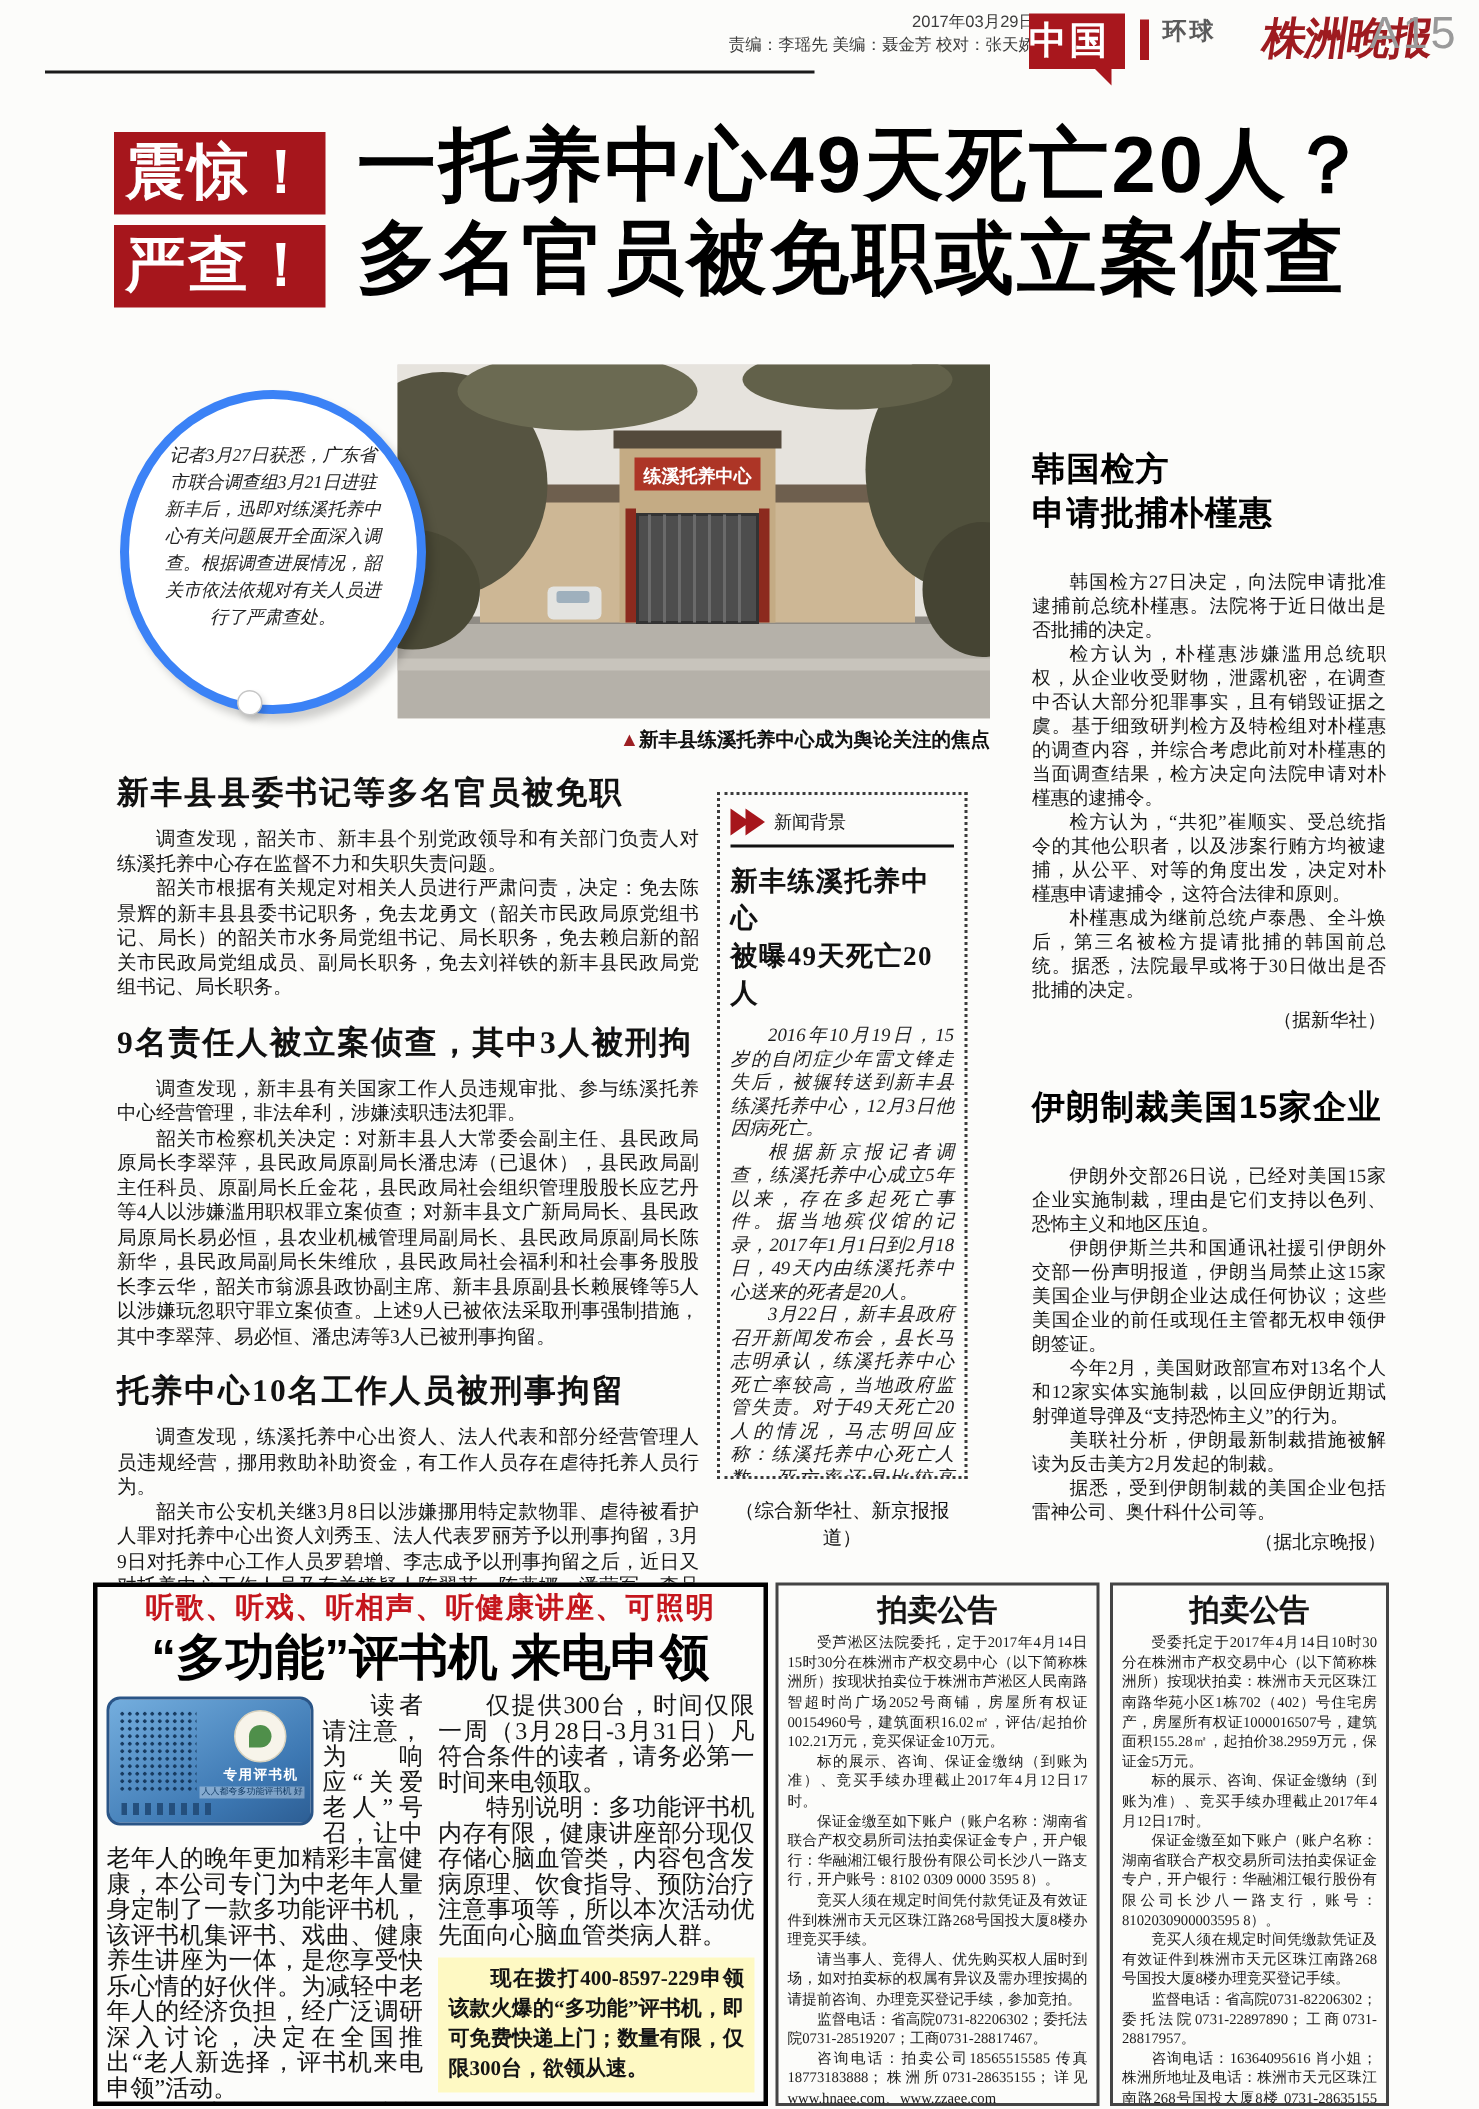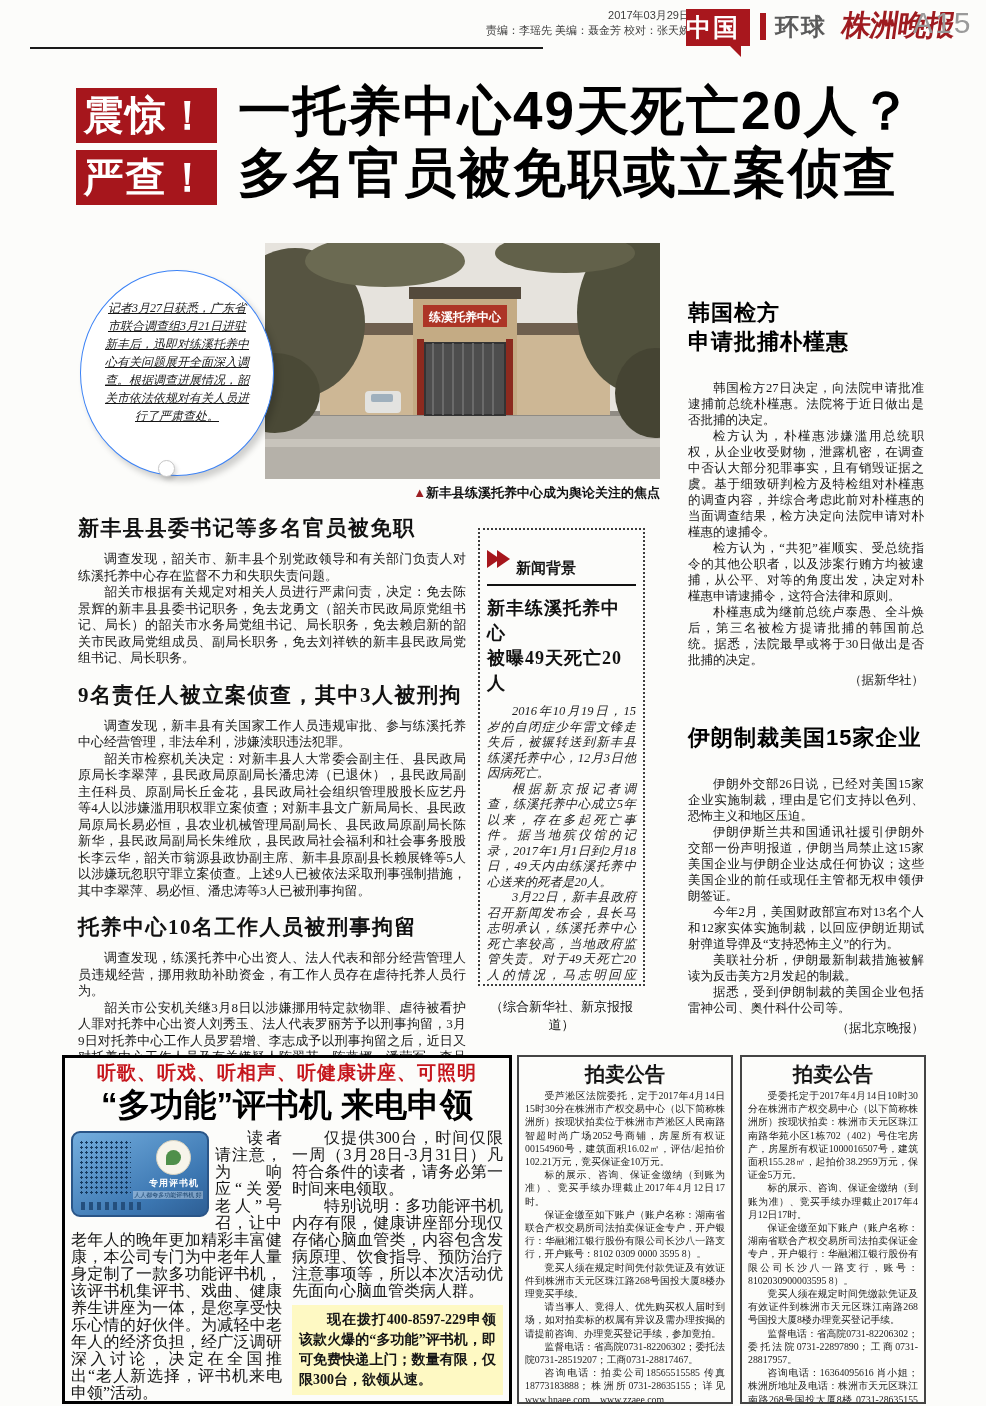--- a/index.html
+++ b/index.html
@@ -8,58 +8,58 @@
   
   .header-meta{position:absolute;top:8px;left:360px;width:330px;text-align:right;
                font-size:11px;line-height:15px;color:#3c3c3c;font-family:Liberation Sans, sans-serif;}
   .cn-box{position:absolute;left:686px;top:9px;width:64px;height:37px;background:#a8171d;
           color:#fff;font-family:"Liberation Sans",sans-serif;font-weight:bold;font-size:25px;
           line-height:37px;text-align:left;letter-spacing:2px;}
   .cn-tail{position:absolute;left:730px;top:46px;width:0;height:0;
            border-top:11px solid #a8171d;border-left:11px solid transparent;}
   .divider-bar{position:absolute;left:760px;top:13px;width:6px;height:27px;background:#a8171d;}
   .global-label{position:absolute;left:775px;top:11px;font-family:"Liberation Sans",sans-serif;
-                font-weight:bold;font-size:24px;color:#5a5a5a;letter-spacing:2px;}
+                font-weight:bold;font-size:16px;color:#5a5a5a;letter-spacing:2px;}
   .masthead{position:absolute;left:842px;top:6px;font-size:29px;font-weight:bold;color:#9e1b20;
             transform:skewX(-8deg);letter-spacing:-1px;}
   .pageno{position:absolute;left:913px;top:6px;font-size:30px;color:#9a9a9a;
           font-family:"Liberation Sans",sans-serif;letter-spacing:2px;}
   .header-rule{position:absolute;left:30px;top:47px;width:513px;height:2px;background:#1a1a1a;}
   
   .badge{position:absolute;left:76px;top:88px;width:141px;}
   .badge-line{background:#a6161c;color:#fff;font-family:"Liberation Sans",sans-serif;
               font-weight:900;font-size:40px;text-align:center;height:55px;line-height:55px;
               margin-bottom:7px;letter-spacing:2px;}
   .headline{position:absolute;left:238px;top:80px;width:700px;font-family:"Liberation Sans",sans-serif;
             font-weight:900;color:#000;font-size:53px;line-height:62px;letter-spacing:2px;white-space:nowrap;}
   
   .photo{position:absolute;left:265px;top:243px;width:395px;height:236px;background:#d9d6d0;}
   .photo svg{display:block;}
   .photo-caption{position:absolute;left:265px;top:484px;width:395px;text-align:right;
                  font-size:13px;font-weight:bold;color:#111;}
   .photo-caption .tri{color:#9c1f23;}
-  .bubble{position:absolute;left:80px;top:270px;width:192px;height:204px;background:#fff;
-          border:1px solid #3b82f6;border-radius:50%;box-shadow:4px 5px 6px rgba(0,0,0,.18);z-index:2;text-decoration:underline;}
+  .bubble{position:absolute;left:80px;top:260px;width:192px;height:204px;background:#fff;
+          border:6px solid #3b82f6;border-radius:50%;box-shadow:4px 5px 6px rgba(0,0,0,.18);z-index:2;}
   .bubble-text{padding:28px 22px 0 22px;font-size:12px;line-height:18px;font-style:italic;
                text-align:center;color:#222;}
   .bubble-dot{position:absolute;left:158px;top:460px;width:15px;height:15px;border-radius:50%;
               background:#fff;border:1px solid #c6c6c6;box-shadow:2px 3px 4px rgba(0,0,0,.15);z-index:2;}
   
   .article{position:absolute;left:78px;top:500px;width:388px;}
   .article h2{font-size:21px;font-weight:600;margin:14px 0 9px 0;letter-spacing:1.5px;color:#111;
               font-family:"Liberation Serif",serif;}
   .article p{margin:0;text-indent:2em;font-size:13px;line-height:16.5px;text-align:justify;color:#161616;}
   
   .bg-box{position:absolute;left:478px;top:528px;width:167px;height:458px;border:2px dotted #3c3c3c;
           padding:7px 7px;box-sizing:border-box;background:#fcfcfa;overflow:hidden;}
   .bg-label-row{display:flex;align-items:center;gap:3px;border-bottom:2px solid #111;padding:2px 0 6px 0;}
   .chev{width:0;height:0;border-top:9px solid transparent;border-bottom:9px solid transparent;
         border-left:13px solid #a6161c;}
   .chev+.chev{margin-left:-6px;}
-  .bg-label{font-size:15px;font-weight:bold;font-family:"Liberation Sans",sans-serif;margin-left:3px;margin-top:20px;}
+  .bg-label{font-size:12px;font-weight:normal;font-family:"Liberation Sans",sans-serif;margin-left:3px;}
   .bg-heading{font-size:18px;line-height:25px;margin:10px 0 8px 0;font-weight:bold;letter-spacing:1px;color:#111;}
   .bg-body p{margin:0;text-indent:2em;font-size:12.5px;line-height:15.5px;font-style:italic;
              text-align:justify;color:#1c1c1c;}
   .bg-credit{position:absolute;left:478px;top:998px;width:167px;text-align:center;font-size:13px;color:#111;}
   
   .rcol{position:absolute;left:688px;top:298px;width:236px;}
   .rcol .art-heading{font-family:"Liberation Sans",sans-serif;font-weight:900;font-size:22px;
                      line-height:29px;color:#000;letter-spacing:1px;margin:0 0 24px 0;}
   .rcol p{margin:0;text-indent:2em;font-size:12.5px;line-height:16px;text-align:justify;color:#161616;}
   .rcol .credit{text-align:right;font-size:12.5px;margin-top:4px;}

